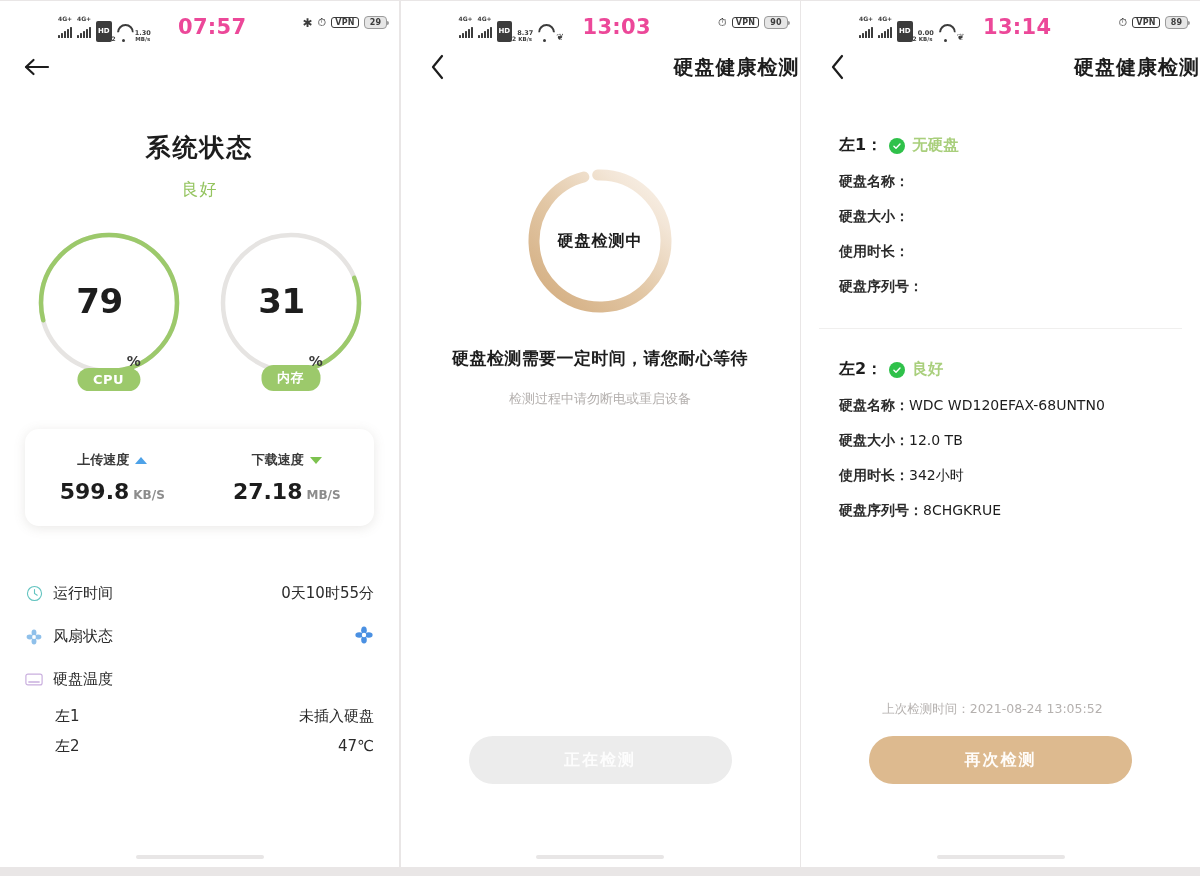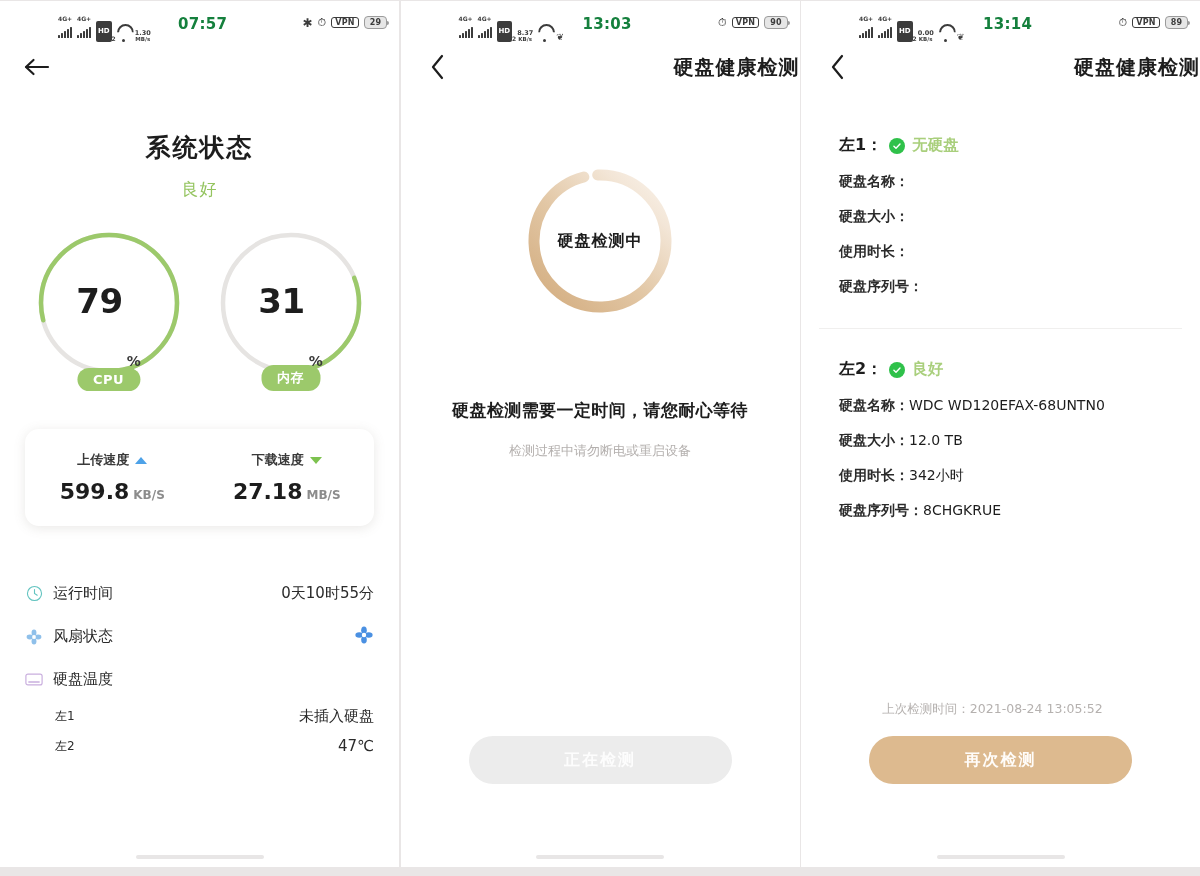--- a/index.html
+++ b/index.html
@@ -22,21 +22,21 @@
   .gap { width: 1.5px; flex: 0 0 auto; background: #e9e6e6; }
 
   
   .statusbar {
     height: 40px;
     display: flex; align-items: center;
     padding: 0 14px 0 14px;
     position: relative;
   }
   .sb-left { display: flex; align-items: flex-end; gap: 5px; position: absolute; left: 58px; top: 15px; }
-  .sb-time { position: absolute; left: 178px; top: 14px; font-size: 15px; font-weight: 700; color: #15803d; letter-spacing: .3px;}
+  .sb-time { position: absolute; left: 178px; top: 14px; font-size: 21px; font-weight: 700; color: #ec4899; letter-spacing: .3px;}
   .p2 .sb-time, .p3 .sb-time { left: 182px; }
   .sb-right { position: absolute; right: 12px; top: 15px; display: flex; align-items: center; gap: 5px; }
 
   .sig { display: inline-flex; align-items: flex-end; gap: 1px; height: 11px; }
   .sig i { display: block; width: 2px; background: #3c3c3c; border-radius: .5px; }
   .sig i:nth-child(1){height:3px}.sig i:nth-child(2){height:5px}
   .sig i:nth-child(3){height:7px}.sig i:nth-child(4){height:9px}.sig i:nth-child(5){height:11px}
   .sigwrap { position: relative; padding-top: 7px; }
   .sigwrap .g { position: absolute; top: 0; left: 0; font-size: 6px; font-weight: 700; color: #3c3c3c; line-height: 6px; white-space: nowrap;}
 
@@ -94,31 +94,31 @@
   .tri-up { width:0;height:0;border-left:6px solid transparent;border-right:6px solid transparent;border-bottom:7px solid #4da2e8;}
   .tri-dn { width:0;height:0;border-left:6px solid transparent;border-right:6px solid transparent;border-top:7px solid #7dc24f;}
   .speedcol .val { margin-top:10px; font-size:22px; font-weight:700; color:#1d1d1d;}
   .speedcol .unit { font-size:12px; font-weight:700; color:#8c8c8c; margin-left:4px;}
 
   .infolist { margin:46px 25px 0 25px; }
   .inforow { display:flex; align-items:center; justify-content:space-between; height:43px;}
   .inforow .left { display:flex; align-items:center; gap:10px; font-size:15px; color:#2b2b2b;}
   .inforow .right { font-size:15px; color:#2b2b2b;}
   .subrow { display:flex; align-items:center; justify-content:space-between; height:30px; padding-left:30px; }
-  .subrow .l { font-size:12px; color:#2b2b2b; }
+  .subrow .l { font-size:15px; color:#2b2b2b; }
   .subrow .r { font-size:15px; color:#2b2b2b; }
 
   .ico { width:18px; height:18px; display:inline-flex; align-items:center; justify-content:center;}
 
   
   .spin-wrap { margin-top:70px; display:flex; justify-content:center; position:relative;}
   .spinner { position:relative; width:156px; height:156px; }
   .spinner .center { position:absolute; inset:0; display:flex; align-items:center; justify-content:center;
       font-size:16px; font-weight:700; color:#1d1d1d; letter-spacing:1px;}
-  .p2-main { text-align:center; margin-top:80px; font-size:17px; font-weight:700; color:#1d1d1d; letter-spacing:.4px;}
+  .p2-main { text-align:center; margin-top:28px; font-size:17px; font-weight:700; color:#1d1d1d; letter-spacing:.4px;}
   .p2-sub { text-align:center; margin-top:20px; font-size:13px; color:#b4b0ae;}
 
   .btn-bottom {
     position:absolute; left:68px; right:68px; bottom:83px;
     height:48px; border-radius:24px; display:flex; align-items:center; justify-content:center;
     font-size:16px; letter-spacing:2px; font-weight:600;
   }
   .btn-disabled { background:#ececec; color:#fdfdfd; }
   .btn-active { background:#ddba8f; color:#fffdfa; }
   .lastcheck { position:absolute; left:0; right:16px; bottom:149px; text-align:center; font-size:12.5px; color:#b5b1af;}

